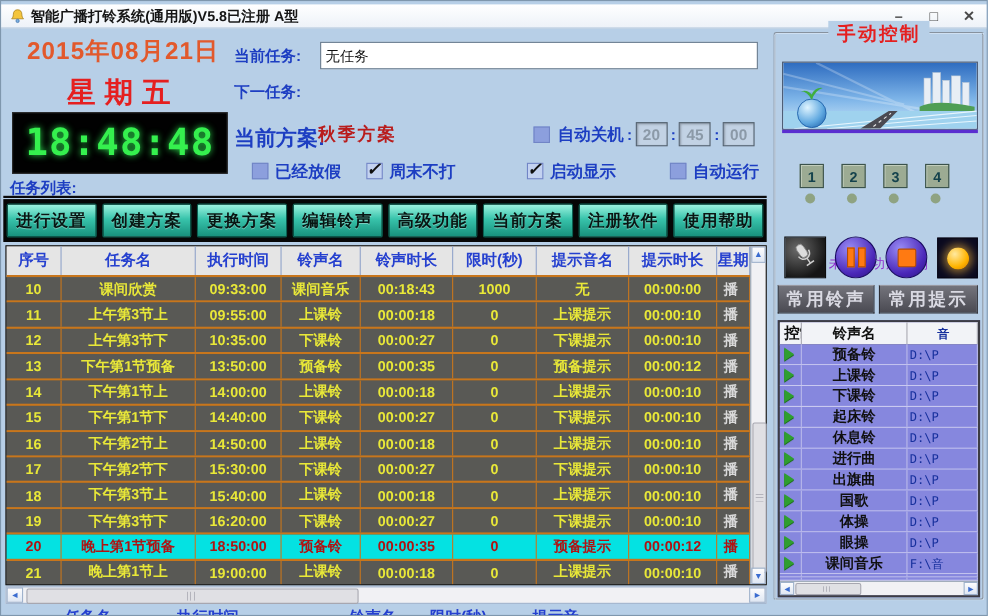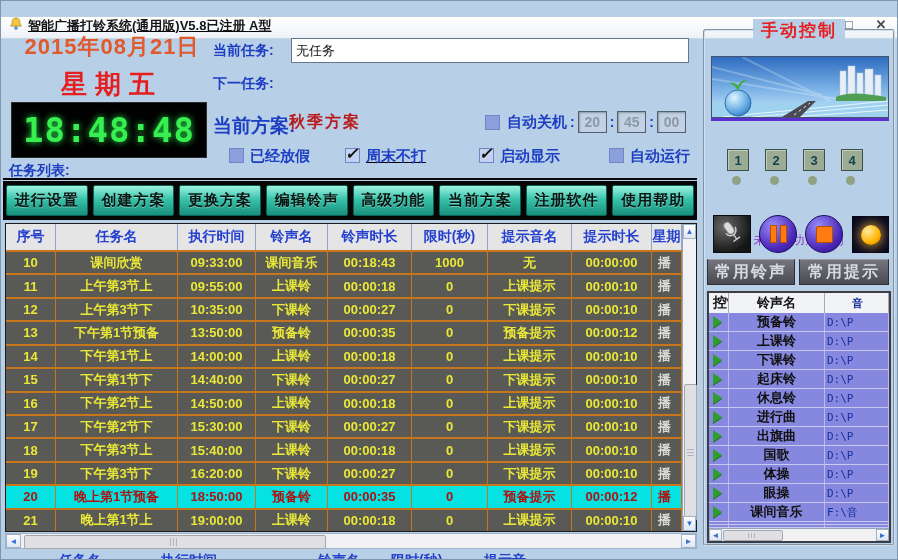--- a/index.html
+++ b/index.html
@@ -1,22 +1,22 @@
 <!DOCTYPE html>
 <html><head>
 <meta charset="utf-8">
 <style>
   html,body{margin:0;padding:0;background:#8fa9c4;}
   #app{position:relative;width:898px;height:560px;background:#b7cfe7;overflow:hidden;
        font-family:"Liberation Sans",sans-serif;border:1px solid #7f97ad;box-sizing:border-box;}
 
   
-  .titlebar{position:absolute;left:0;top:16px;width:100%;height:22px;
+  .titlebar{position:absolute;left:0;top:3px;width:100%;height:22px;
     background:linear-gradient(#ffffff,#edf2f8);border-bottom:1px solid #c9d6e3;
-    display:flex;padding:0 8px;box-sizing:border-box;text-decoration:underline;}
+    display:flex;align-items:center;padding:0 8px;box-sizing:border-box;}
   .app-icon{width:14px;height:14px;flex:0 0 auto;}
   .title{font-size:13px;font-weight:bold;color:#151515;margin-left:5px;}
   .wctrl{margin-left:auto;display:flex;gap:16px;color:#4a4a4a;font-size:13px;font-weight:bold;}
   .wctrl span{width:16px;text-align:center;cursor:default;}
 
   
   .date{position:absolute;left:12px;top:31px;width:198px;text-align:center;
         font-size:22px;font-weight:bold;color:#e2592c;letter-spacing:1px;}
   .weekday{position:absolute;left:12px;top:66px;width:198px;text-align:center;
         font-size:26px;font-weight:bold;color:#e51f1f;letter-spacing:8px;}
@@ -175,21 +175,21 @@
     <span class="colon">:</span>
     <span class="spin">20</span>
     <span class="colon">:</span>
     <span class="spin">45</span>
     <span class="colon">:</span>
     <span class="spin">00</span>
   </div>
 
   <div id="checkbox-row">
       <div class="cbitem" style="left: 228px; text-align: right;"><div class="cb" style="display: inline-block;"></div><div class="cbl" style="display: inline;">已经放假</div></div>
-      <div class="cbitem" style="left: 344px; text-decoration: underline;"><div class="cb checked" style="display: inline-block;"></div><div class="cbl" style="display: inline;">周末不打</div></div>
+      <div class="cbitem" style="left: 332px;"><div class="cb checked" style="display: inline-block;"></div><div class="cbl" style="display: inline;">周末不打</div></div>
       <div class="cbitem" style="left: 478px;"><div class="cb checked" style="display: inline-block;"></div><div class="cbl" style="display: inline;">启动显示</div></div>
       <div class="cbitem" style="left: 608px;"><div class="cb" style="display: inline-block;"></div><div class="cbl" style="display: inline;">自动运行</div></div>
     </div>
 
   <div class="flabel" style="left:8px;top:161px;">任务列表:</div>
   <div class="sep"></div>
   <div class="toolbar" id="toolbar">
       <button class="tbtn">进行设置</button>
       <button class="tbtn">创建方案</button>
       <button class="tbtn">更换方案</button>

